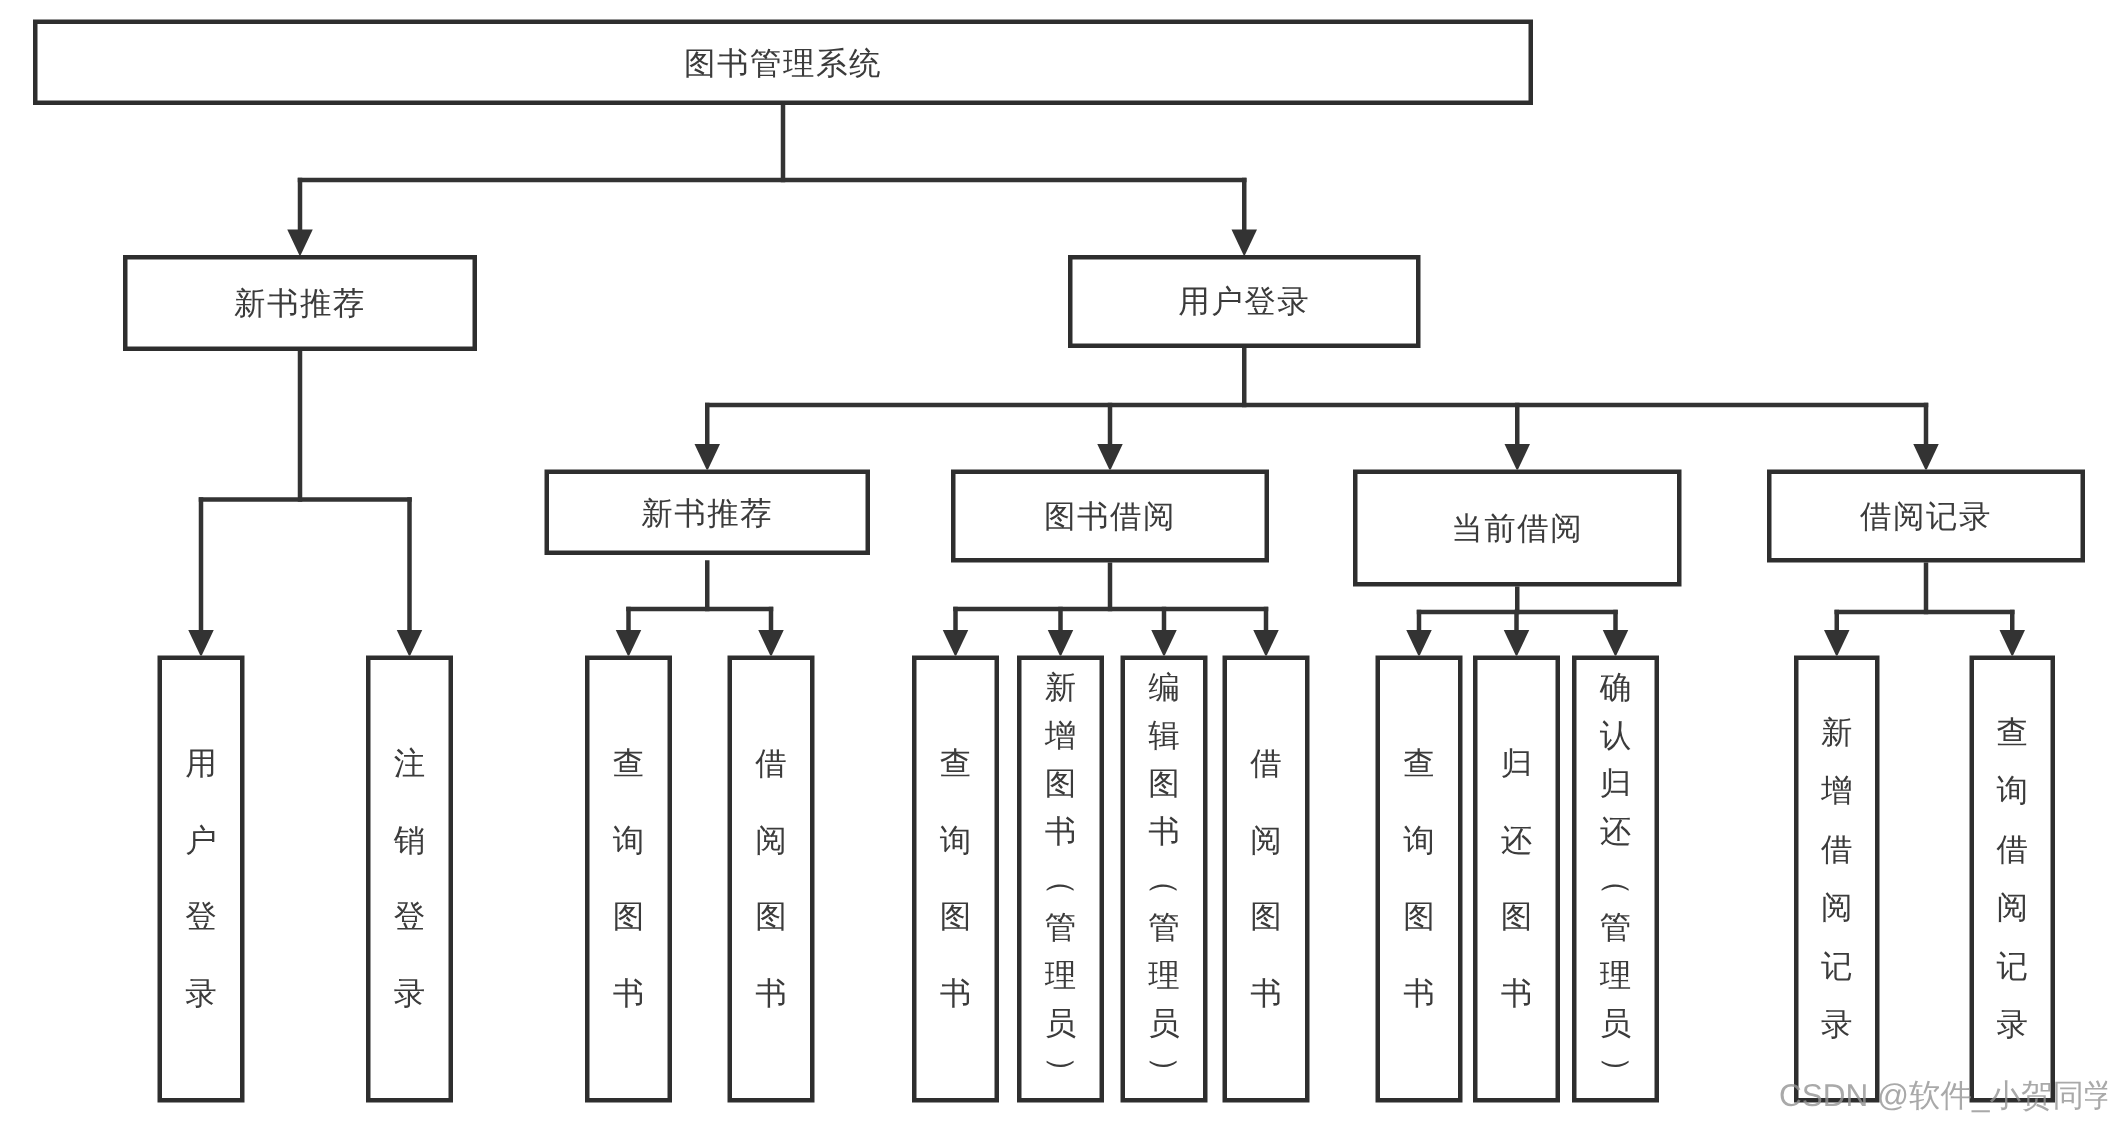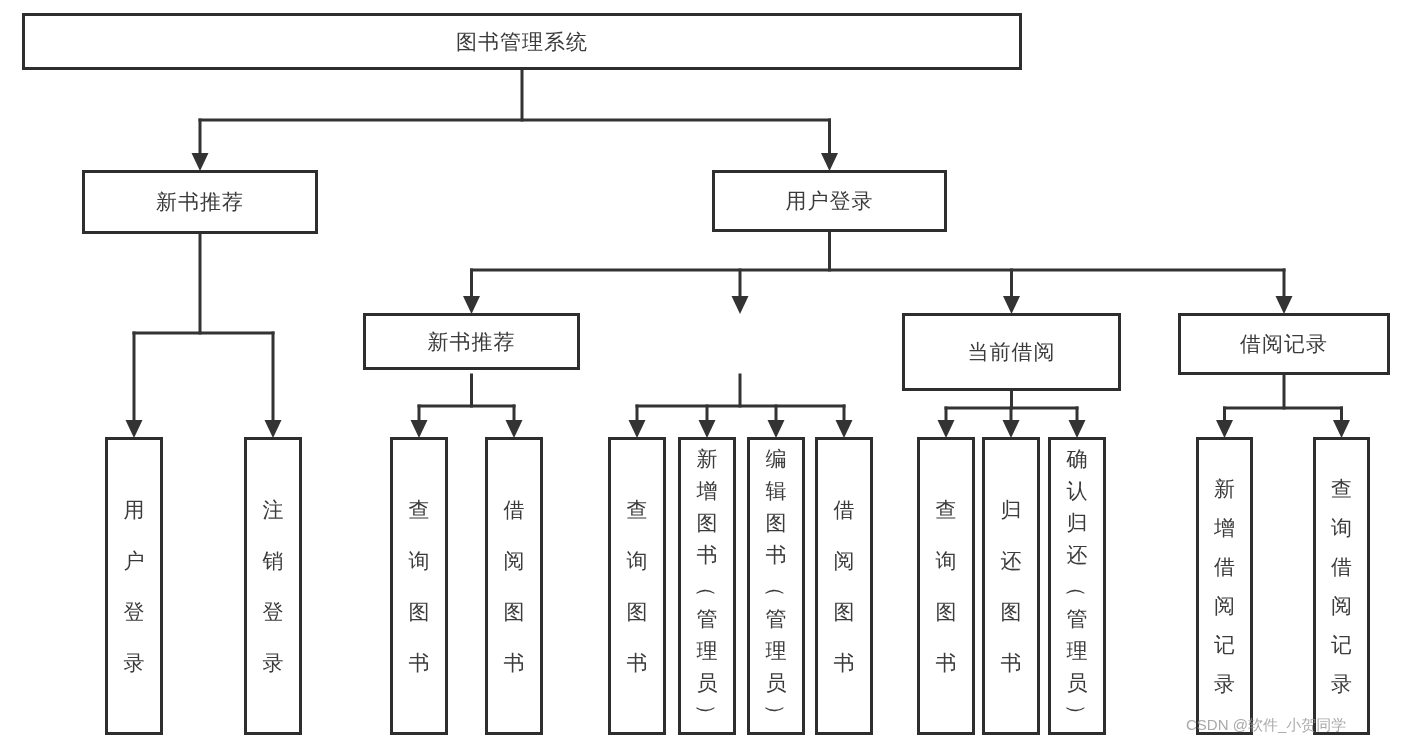--- a/index.html
+++ b/index.html
@@ -47,21 +47,21 @@
     font-size: 21px;
     line-height: 1;
     color: #3b3b3b;
   }
   .vchar.rot { transform: rotate(90deg); }
   .watermark {
     position: absolute;
     left: 1186px;
     top: 716px;
     width: 215px;
-    font-size: 15px;
+    font-size: 21px;
     color: rgba(148, 148, 148, 0.8);
     white-space: nowrap;
     z-index: 5;
   }
 </style>
 </head>
 <body>
 
 <div class="stage">
   <svg class="connectors" viewBox="0 0 1405 747">
@@ -124,20 +124,23 @@
     </div>
     <div class="node h" style="left: 82px; top: 170px; width: 236px; height: 64px;">
       <div class="label">新书推荐</div>
     </div>
     <div class="node h" style="left: 712px; top: 170px; width: 235px; height: 62px;">
       <div class="label">用户登录</div>
     </div>
     <div class="node h" style="left: 363px; top: 313px; width: 217px; height: 57px;">
       <div class="label">新书推荐</div>
     </div>
+    <div class="node h" style="left: 634px; top: 313px; width: 212px; height: 62px;">
+      <div class="label">图书借阅</div>
+    </div>
     <div class="node h" style="left: 902px; top: 313px; width: 219px; height: 78px;">
       <div class="label">当前借阅</div>
     </div>
     <div class="node h" style="left: 1178px; top: 313px; width: 212px; height: 62px;">
       <div class="label">借阅记录</div>
     </div>
     <div class="node v" style="left: 105px; top: 437px; width: 58px; height: 298px;">
       <div class="label" style="gap: 30px;">
         <span class="vchar">用</span>
         <span class="vchar">户</span>

